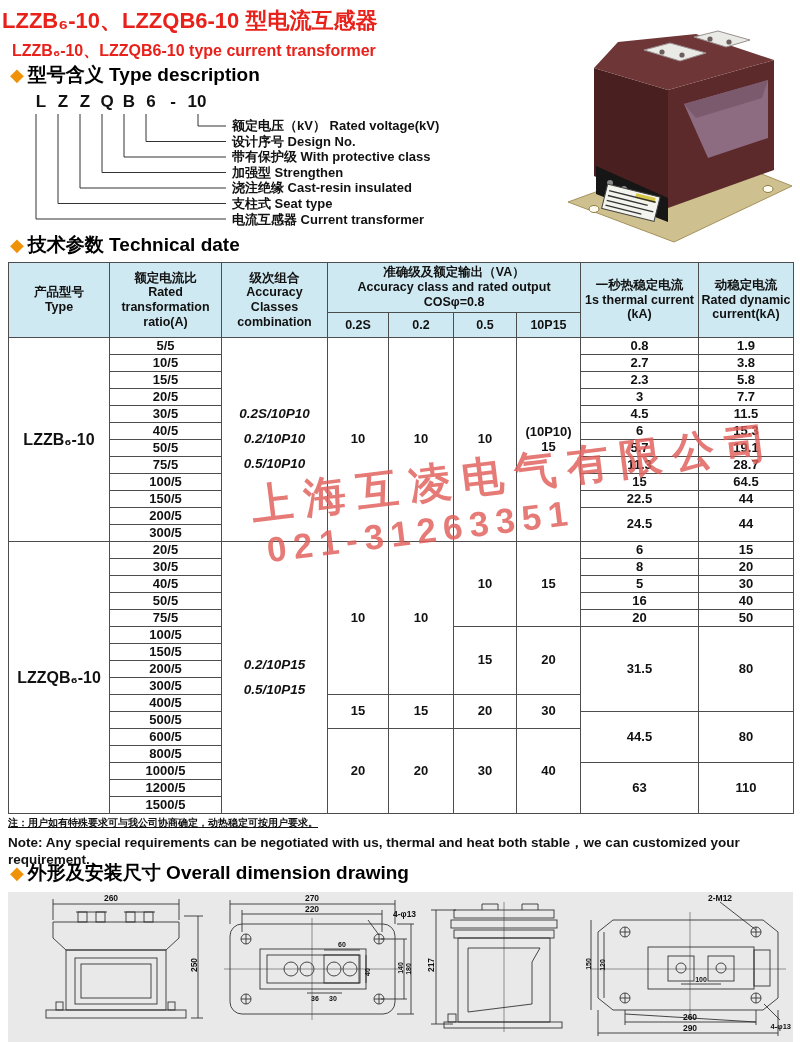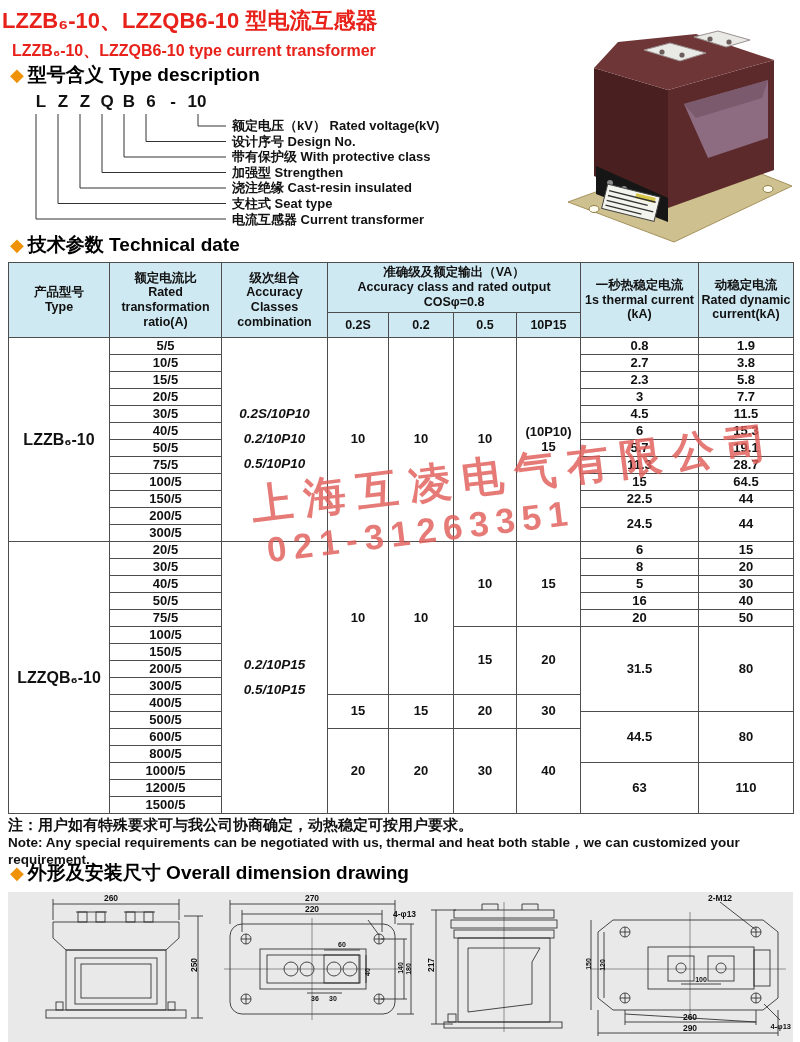--- a/index.html
+++ b/index.html
@@ -35,21 +35,21 @@
   th,td{border:1px solid var(--line_dark);text-align:center;vertical-align:middle;
         white-space:pre-line;font-weight:bold;padding:0;overflow:hidden;}
   th{background:var(--header_blue);font-size:12.5px;line-height:1.18;}
   td{font-size:13px;line-height:1.1;}
   td.type{font-size:16px;}
   td.acc{font-size:13.5px;line-height:1.85;font-style:italic;}
   thead tr:nth-child(1){height:50px;}
   thead tr:nth-child(2){height:25px;}
   tbody tr{height:17px;}
   
-  .note-zh{left:8px;top:816px;font-size:15px;font-weight:bold;}
+  .note-zh{left:8px;top:816px;font-size:10px;font-weight:bold;text-decoration:underline;}
   .note-en{left:8px;top:834px;font-size:13.5px;font-weight:bold;}
   
   .watermark{left:248px;top:478px;width:600px;transform:rotate(-7deg);transform-origin:left top;
              color:var(--watermark_red);opacity:.82;z-index:5;pointer-events:none;font-weight:bold;}
   .watermark .l1{font-size:42px;letter-spacing:11px;white-space:nowrap;}
   .watermark .l2{font-size:35px;letter-spacing:7px;white-space:nowrap;margin-top:-2px;margin-left:10px;}
   .sec2{left:10px;top:232px;}
   .sec1{left:10px;top:62px;}
   .sec3{left:10px;top:860px;}
 </style>

